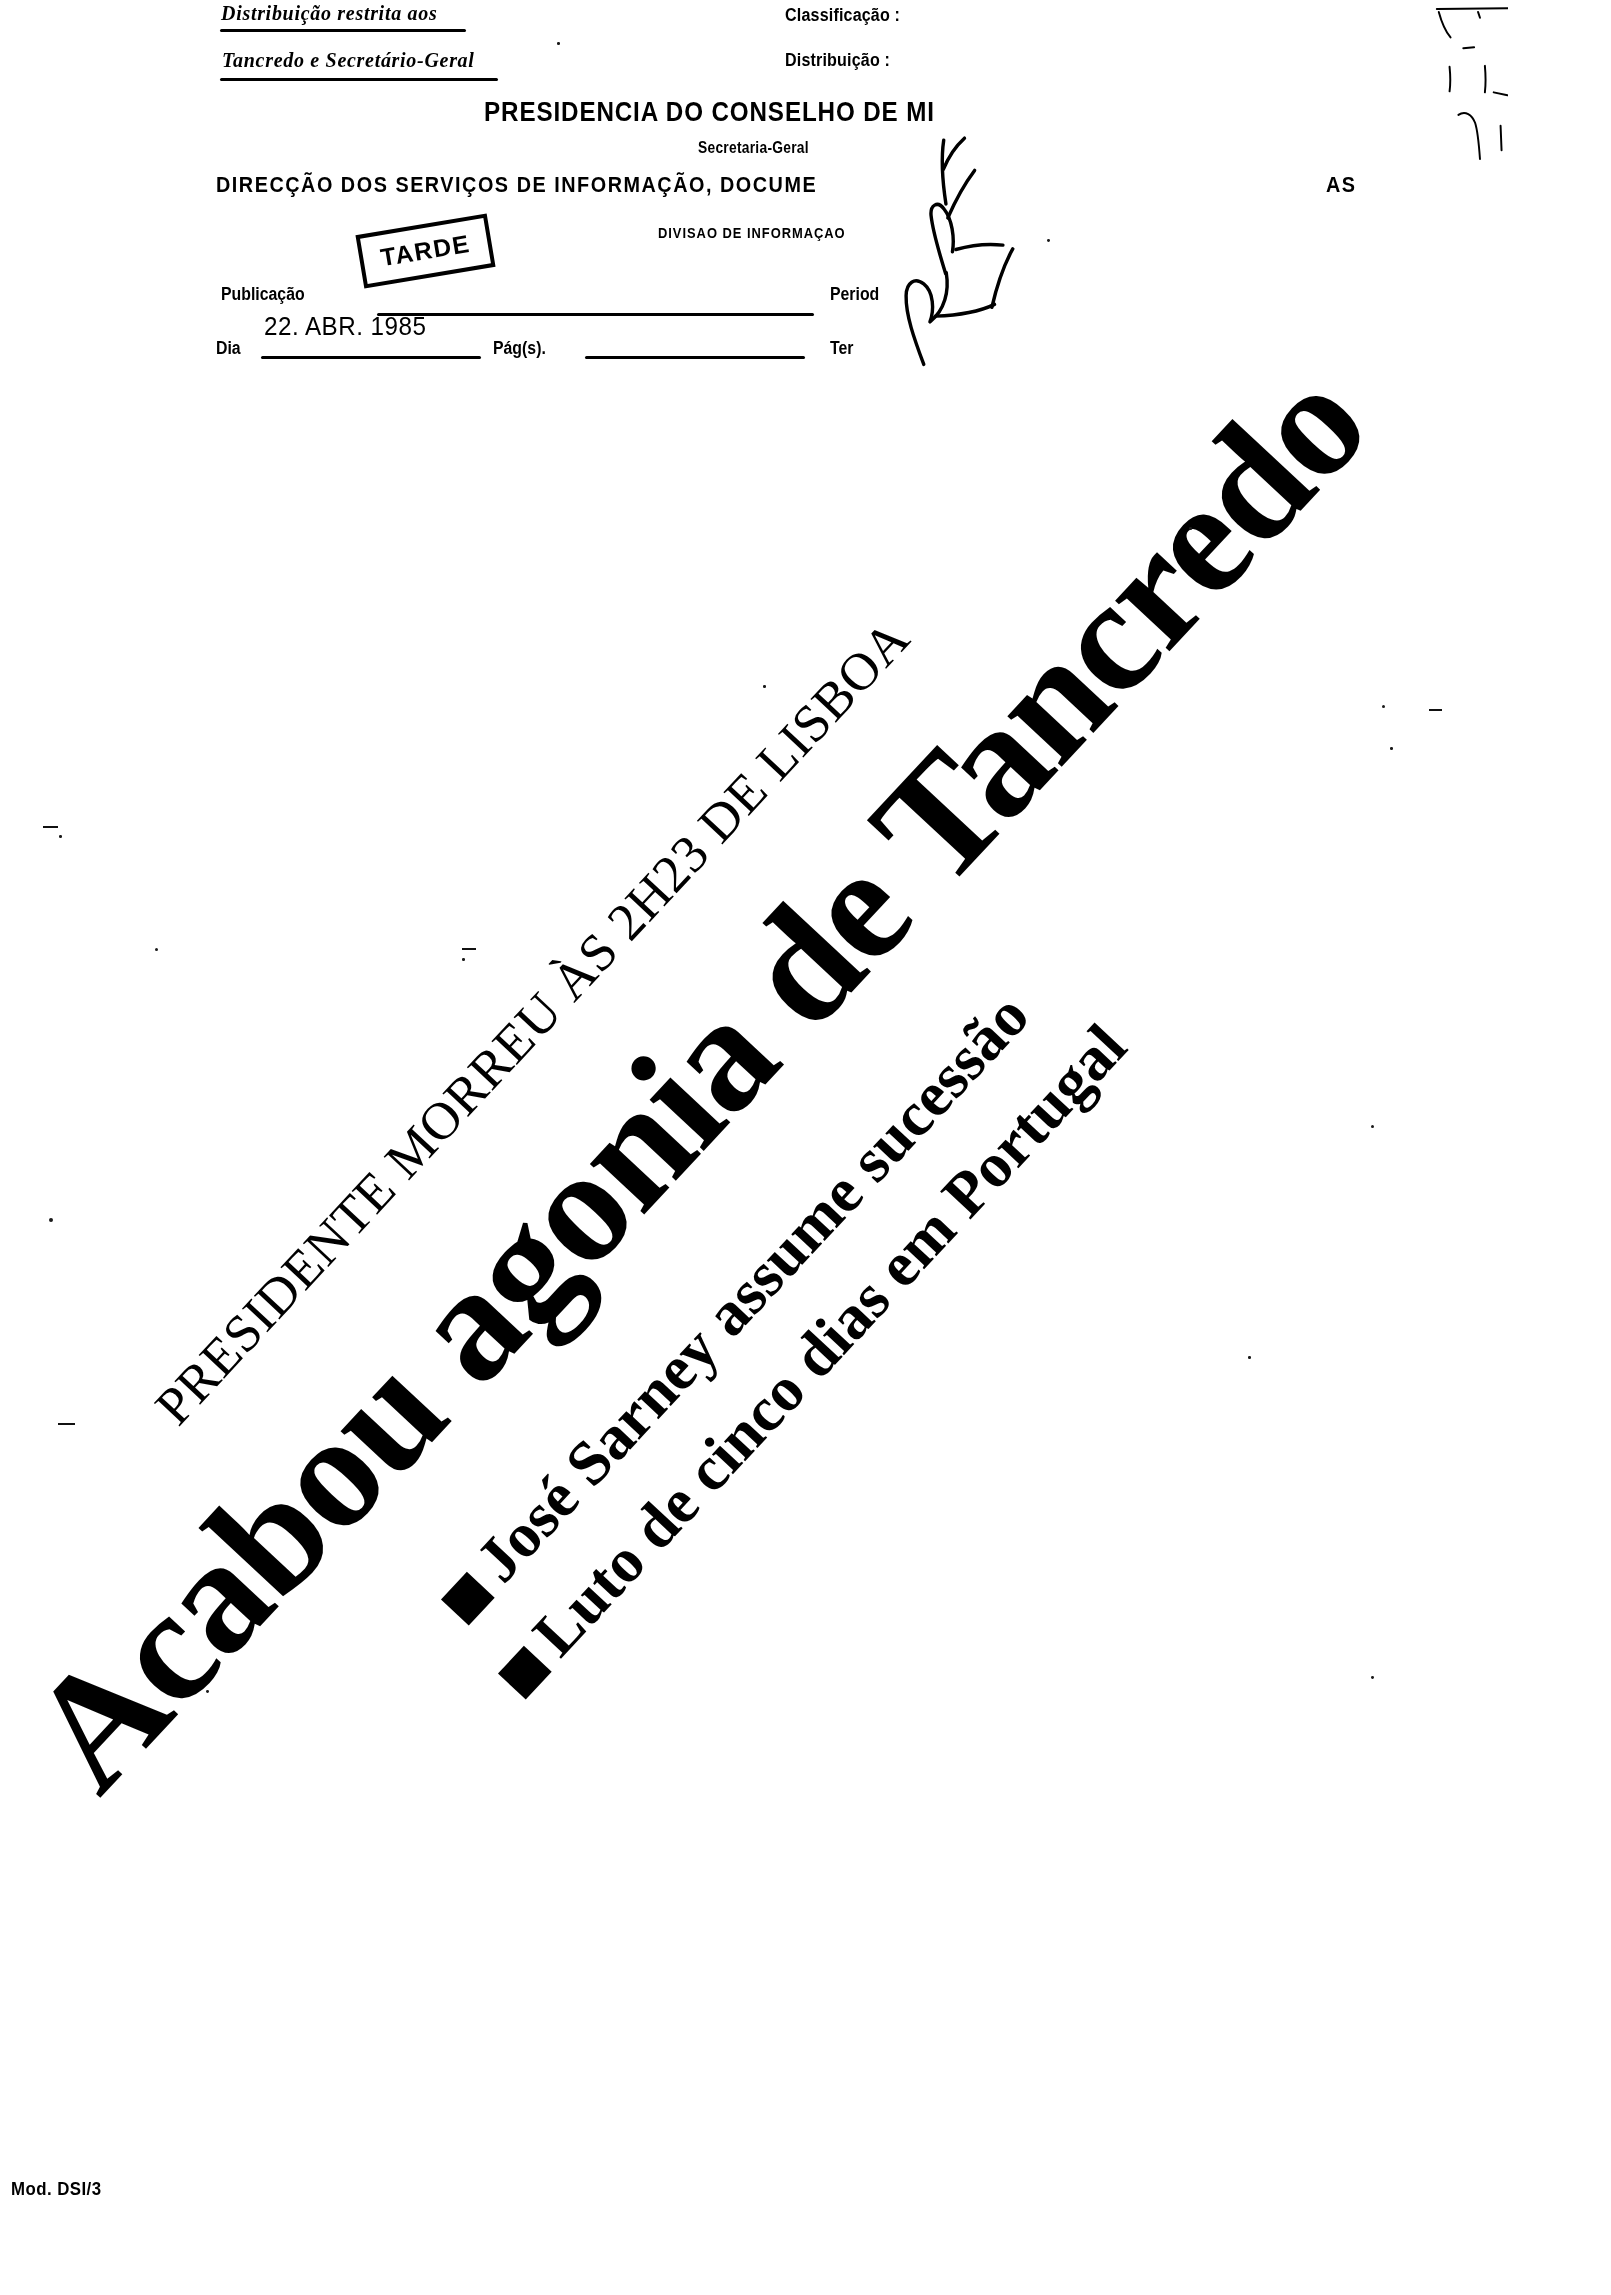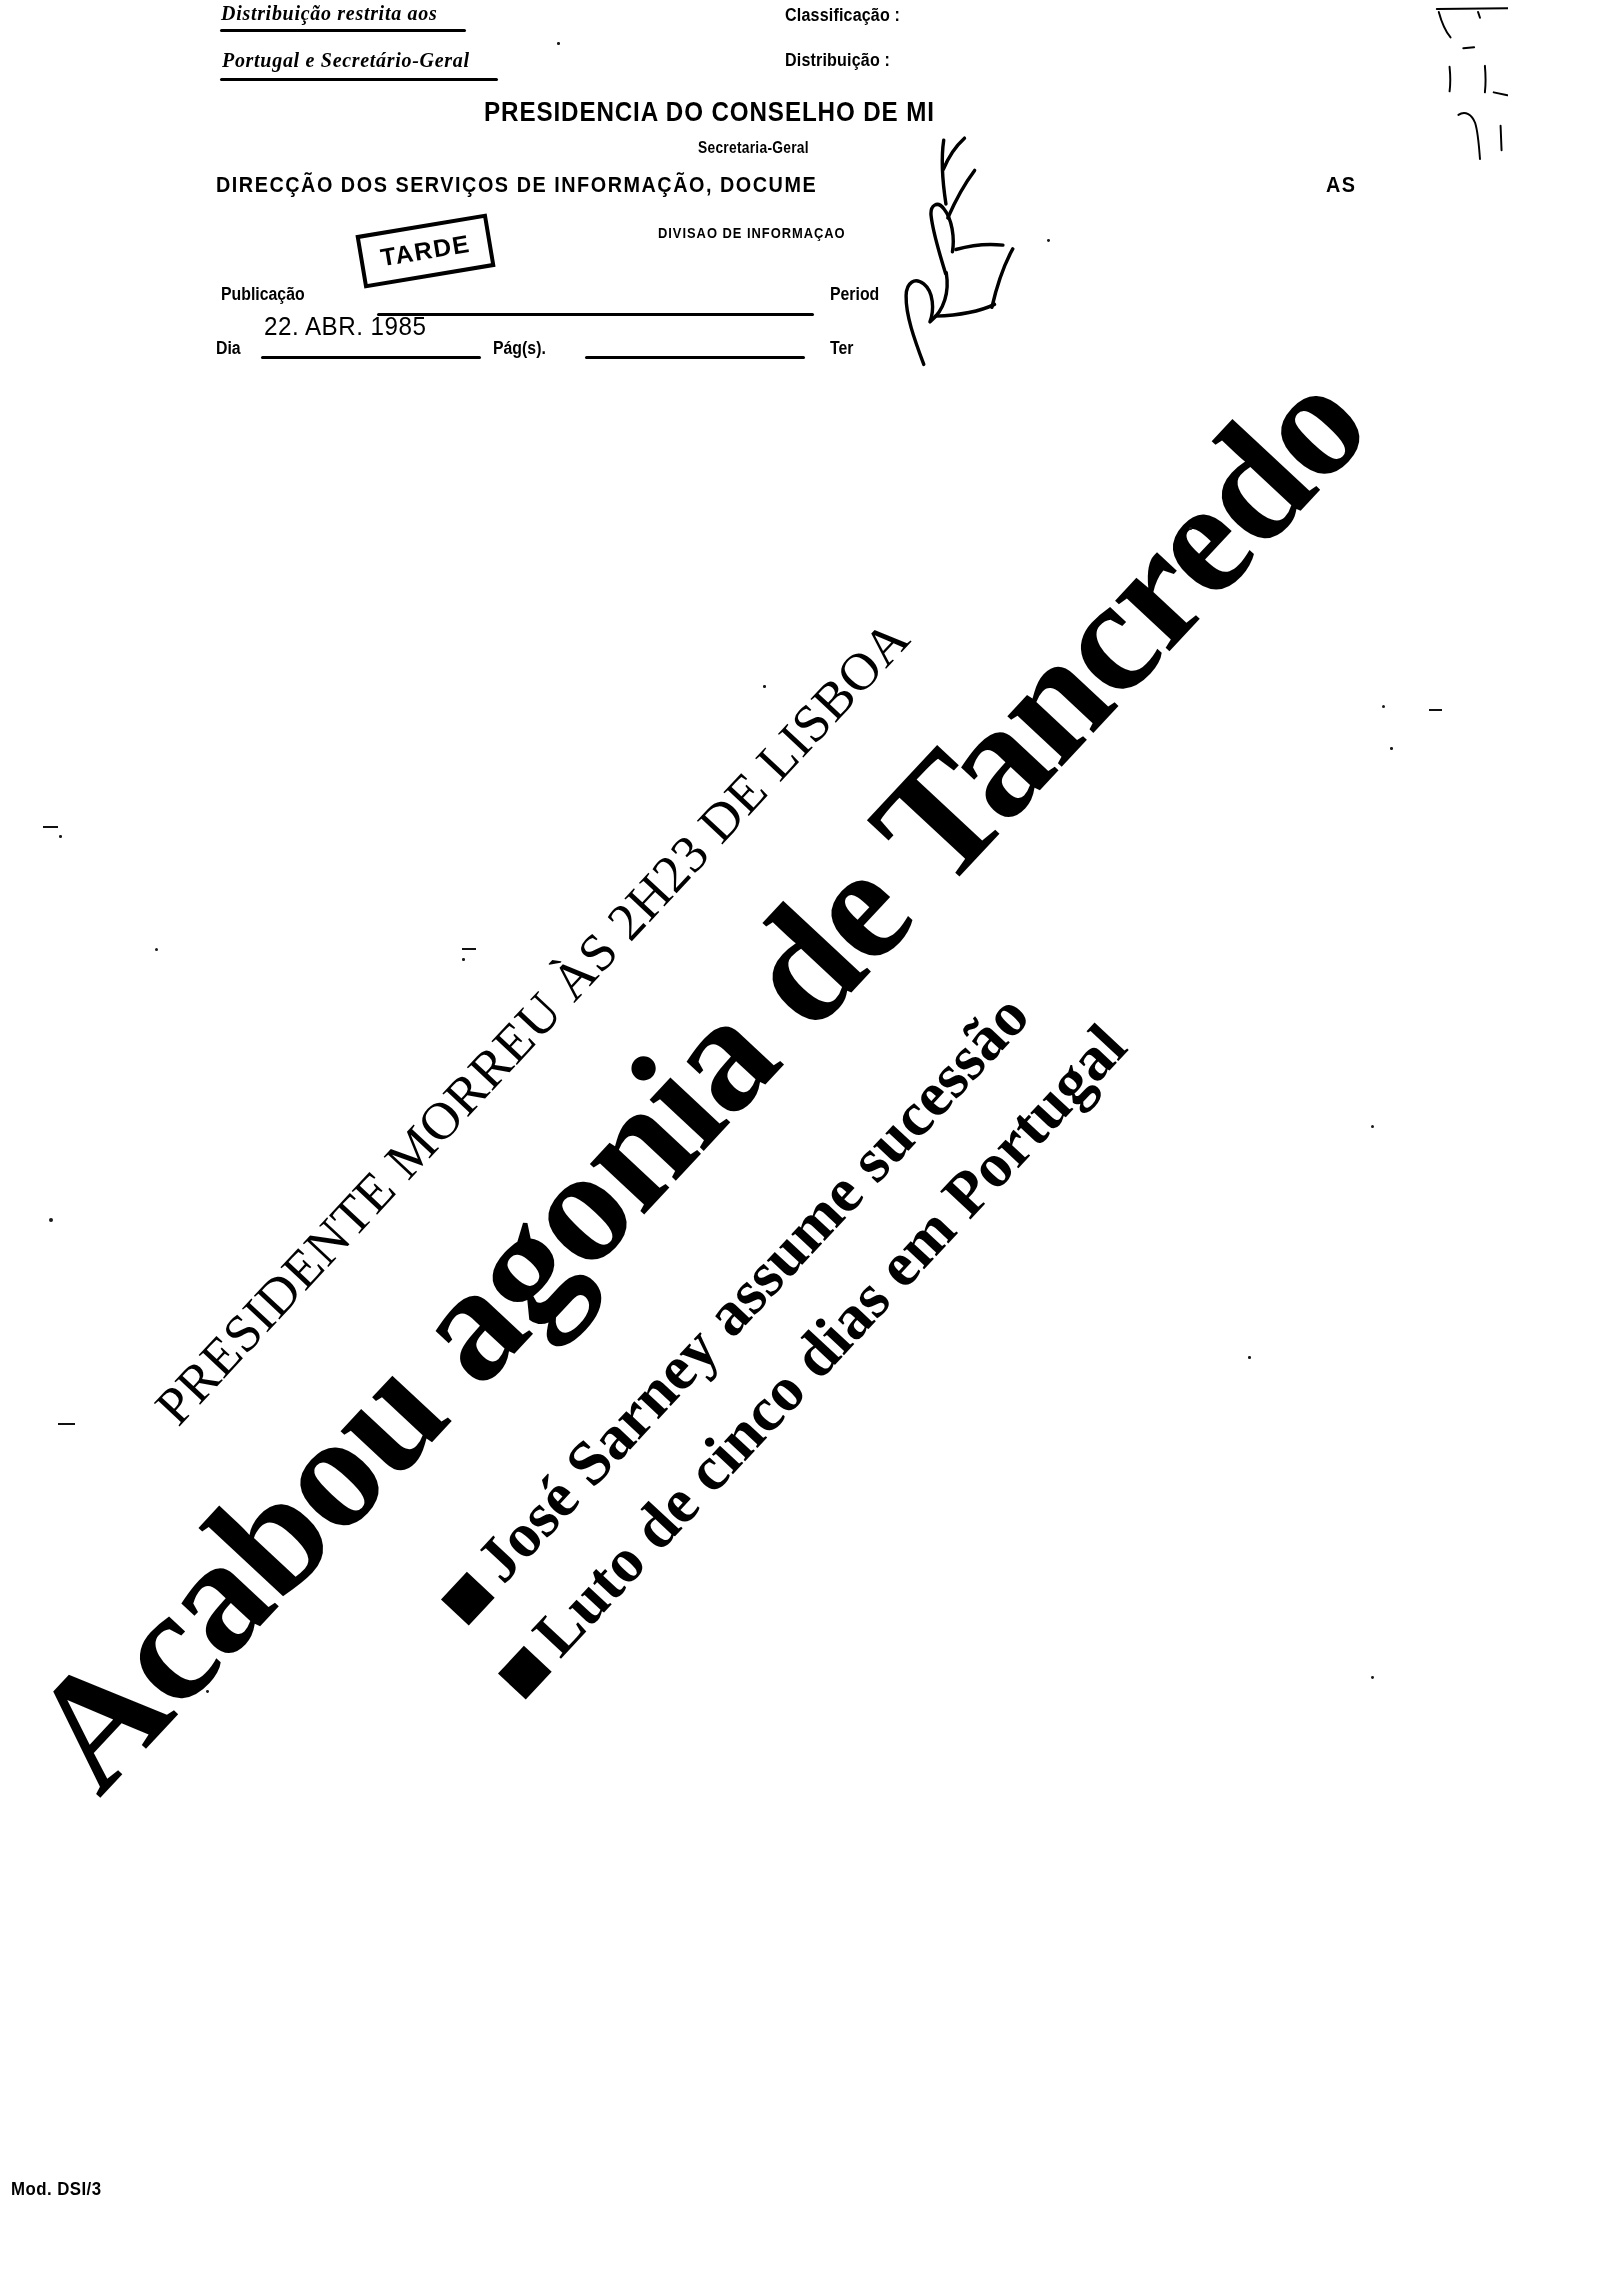--- a/index.html
+++ b/index.html
@@ -211,21 +211,21 @@
   }
 </style>
 </head>
 <body>
 
 <div id="page">
 
   <div class="abs form-hand" style="left:221px; top:2px;">Distribuição restrita aos</div>
   <div class="rule" style="left:220px; top:28.5px; width:246px;"></div>
 
-  <div class="abs form-hand" style="left:222px; top:49px;">Portugal e Secretário-Geral</div>
+  <div class="abs form-hand" style="left:222px; top:49px;">Tancredo e Secretário-Geral</div>
   <div class="rule" style="left:220px; top:78px; width:278px;"></div>
 
   <div class="abs label-cond" style="left:785px; top:3.9px;">Classificação :</div>
   <div class="abs label-cond" style="left:785px; top:49px;">Distribuição :</div>
 
   <div class="abs title-big" style="left:484px; top:96px;">PRESIDENCIA DO CONSELHO DE MI</div>
 
   <div class="abs title-small" style="left:698px; top:139px;">Secretaria-Geral</div>
 
   <div class="abs title-mid" style="left:216px; top:172px;">DIRECÇÃO  DOS  SERVIÇOS  DE  INFORMAÇÃO,  DOCUME</div>

